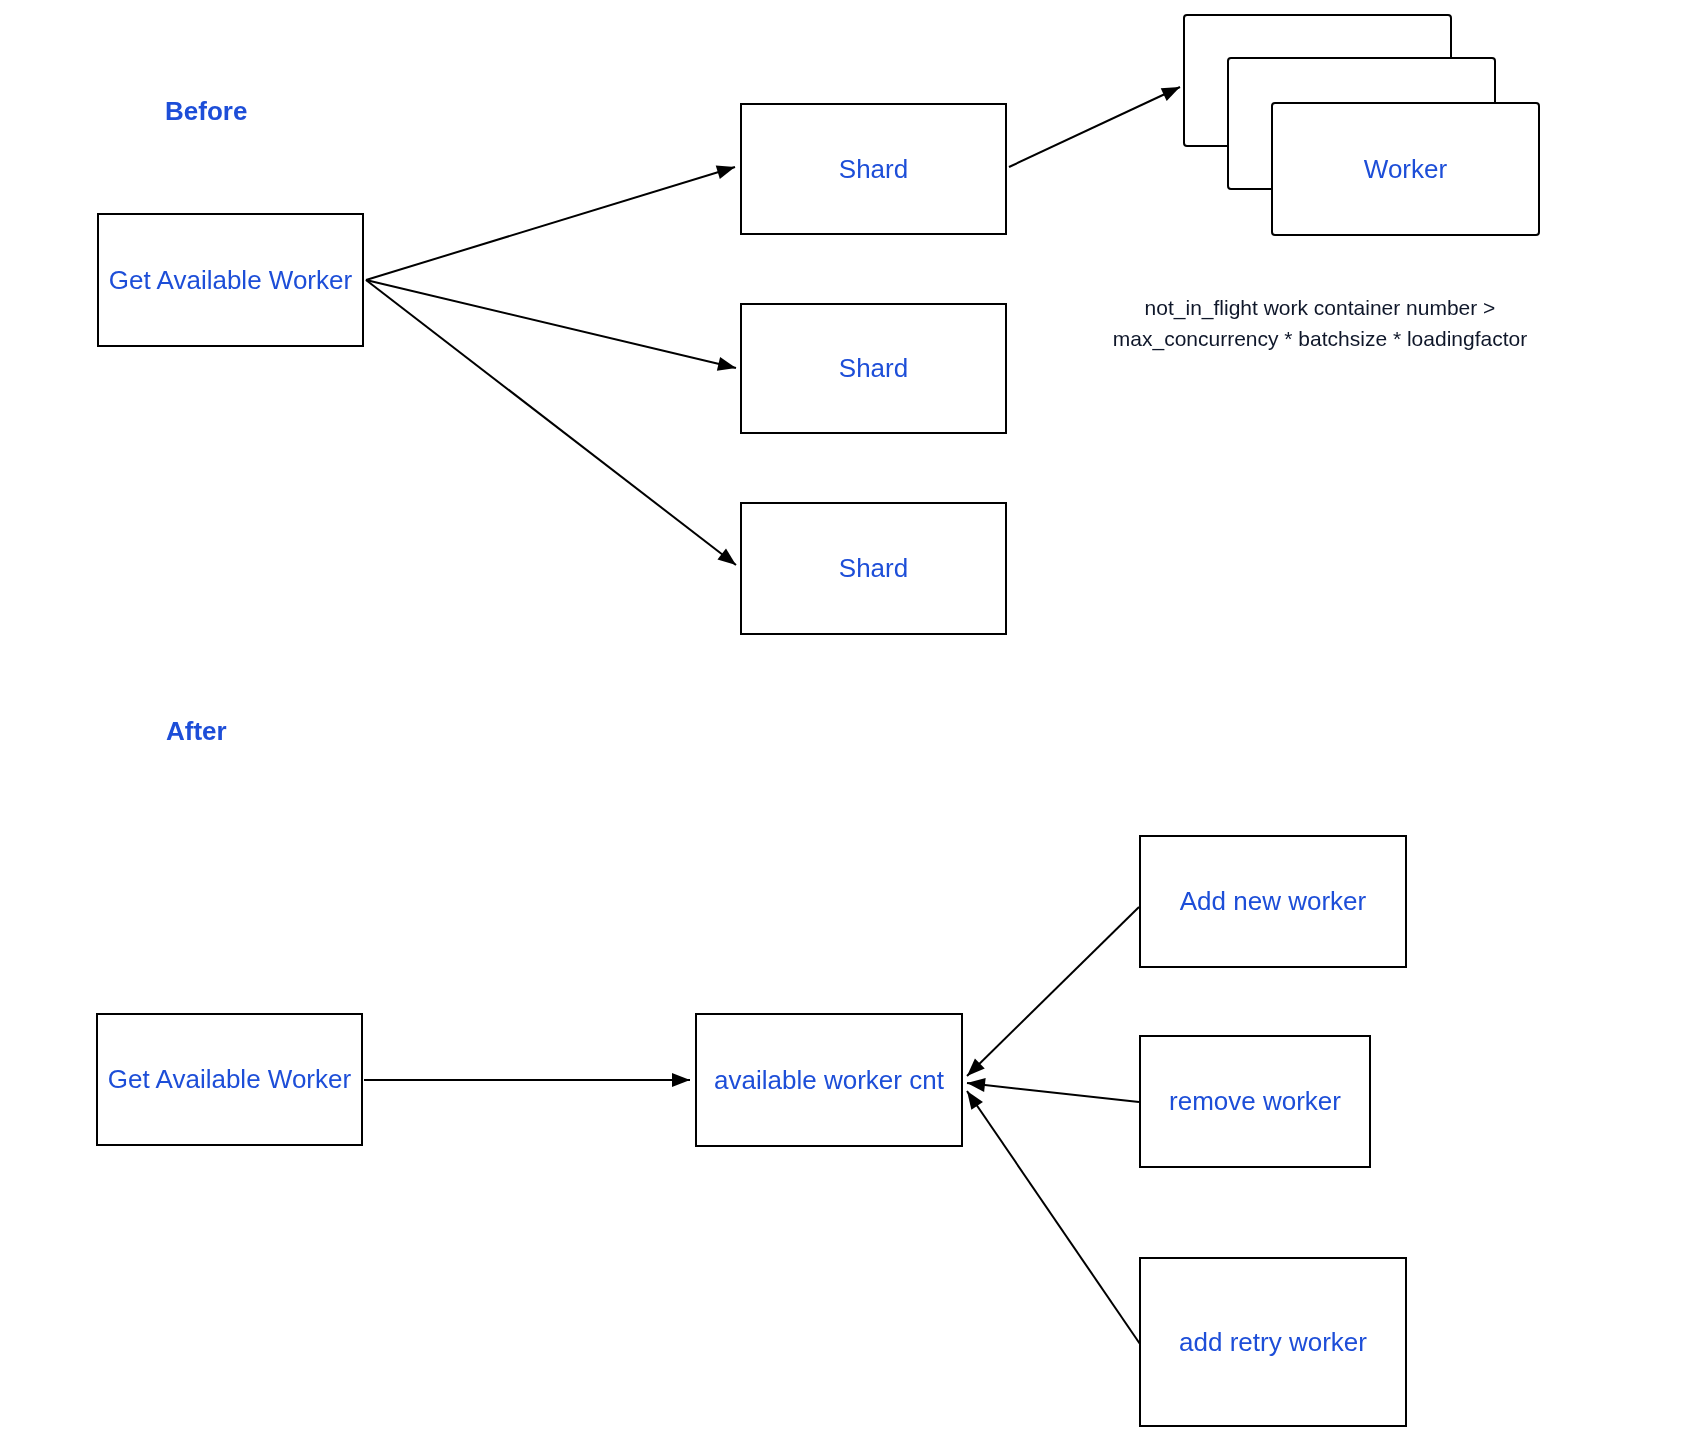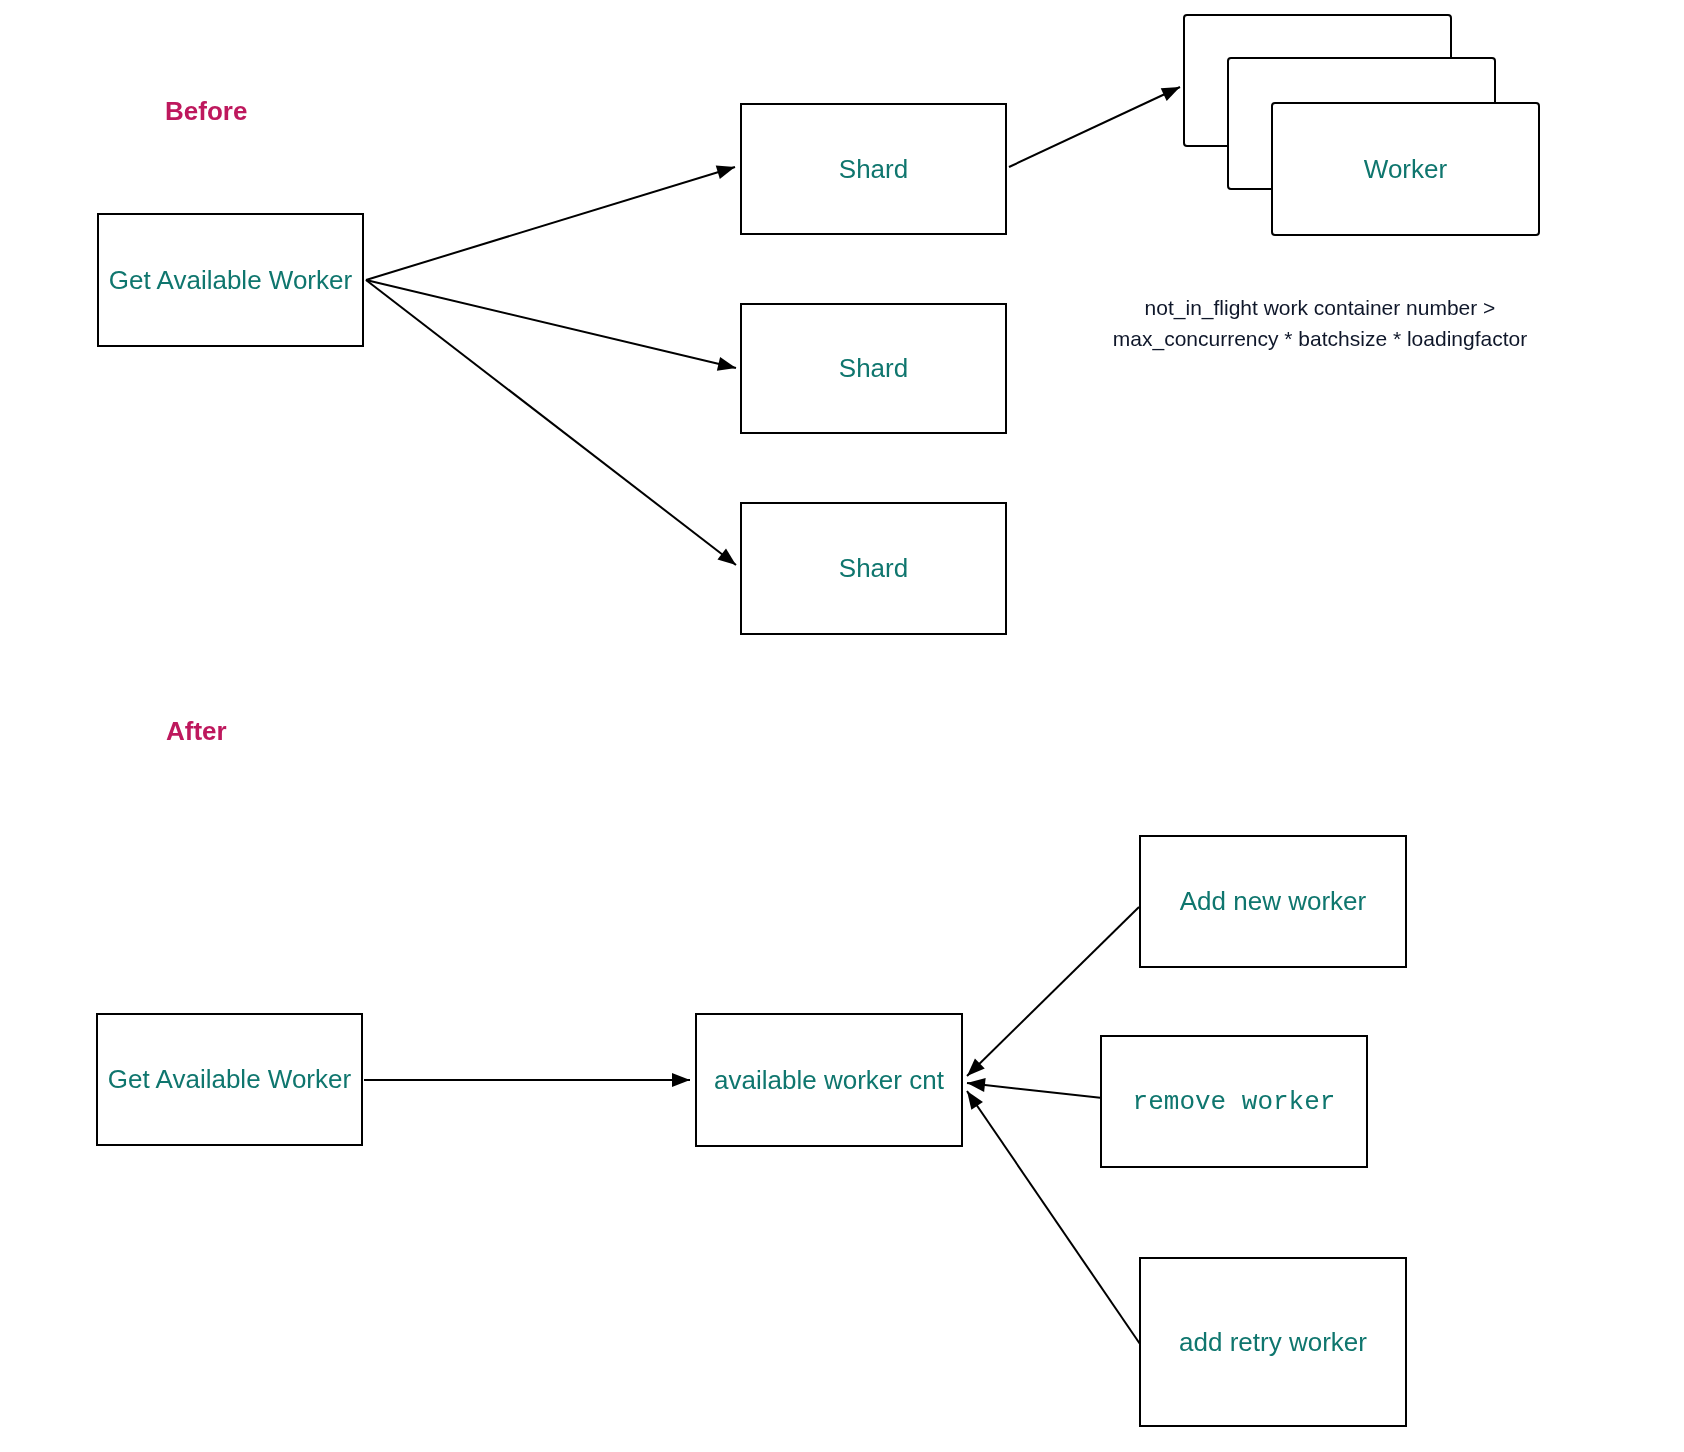--- a/index.html
+++ b/index.html
@@ -20,34 +20,34 @@
     position: absolute;
     left: 0;
     top: 0;
     width: 1684px;
     height: 1452px;
   }
   .section-label {
     position: absolute;
     font-size: 26px;
     font-weight: bold;
-    color: #be185d;
+    color: #1d4ed8;
     white-space: nowrap;
   }
   .node {
     position: absolute;
     box-sizing: border-box;
     border: 2px solid #000000;
     background: #ffffff;
     display: flex;
     align-items: center;
     justify-content: center;
     text-align: center;
     font-size: 26px;
-    color: #0f766e;
+    color: #1d4ed8;
     white-space: nowrap;
   }
   .node.rounded {
     border-radius: 4px;
   }
   .caption {
     position: absolute;
     left: 1030px;
     top: 292px;
     width: 580px;
@@ -60,21 +60,21 @@
   .gaw-before   { left: 97px;   top: 213px;  width: 267px; height: 134px; }
   .shard-1      { left: 740px;  top: 103px;  width: 267px; height: 132px; }
   .shard-2      { left: 740px;  top: 303px;  width: 267px; height: 131px; }
   .shard-3      { left: 740px;  top: 502px;  width: 267px; height: 133px; }
   .worker-card-1{ left: 1183px; top: 14px;   width: 269px; height: 133px; }
   .worker-card-2{ left: 1227px; top: 57px;   width: 269px; height: 133px; }
   .worker-card-3{ left: 1271px; top: 102px;  width: 269px; height: 134px; }
   .gaw-after    { left: 96px;   top: 1013px; width: 267px; height: 133px; }
   .awc          { left: 695px;  top: 1013px; width: 268px; height: 134px; }
   .op-add-new   { left: 1139px; top: 835px;  width: 268px; height: 133px; }
-  .op-remove    { left: 1100px; top: 1035px; width: 268px; height: 133px; font-family: Liberation Mono, monospace; }
+  .op-remove    { left: 1139px; top: 1035px; width: 232px; height: 133px; }
   .op-add-retry { left: 1139px; top: 1257px; width: 268px; height: 170px; }
   .before-label { left: 165px;  top: 96px; }
   .after-label  { left: 166px;  top: 716px; }
 </style>
 </head>
 <body>
 
 <div class="canvas">
 
   <svg class="arrow-layer" width="1684" height="1452" viewBox="0 0 1684 1452" xmlns="http://www.w3.org/2000/svg">

